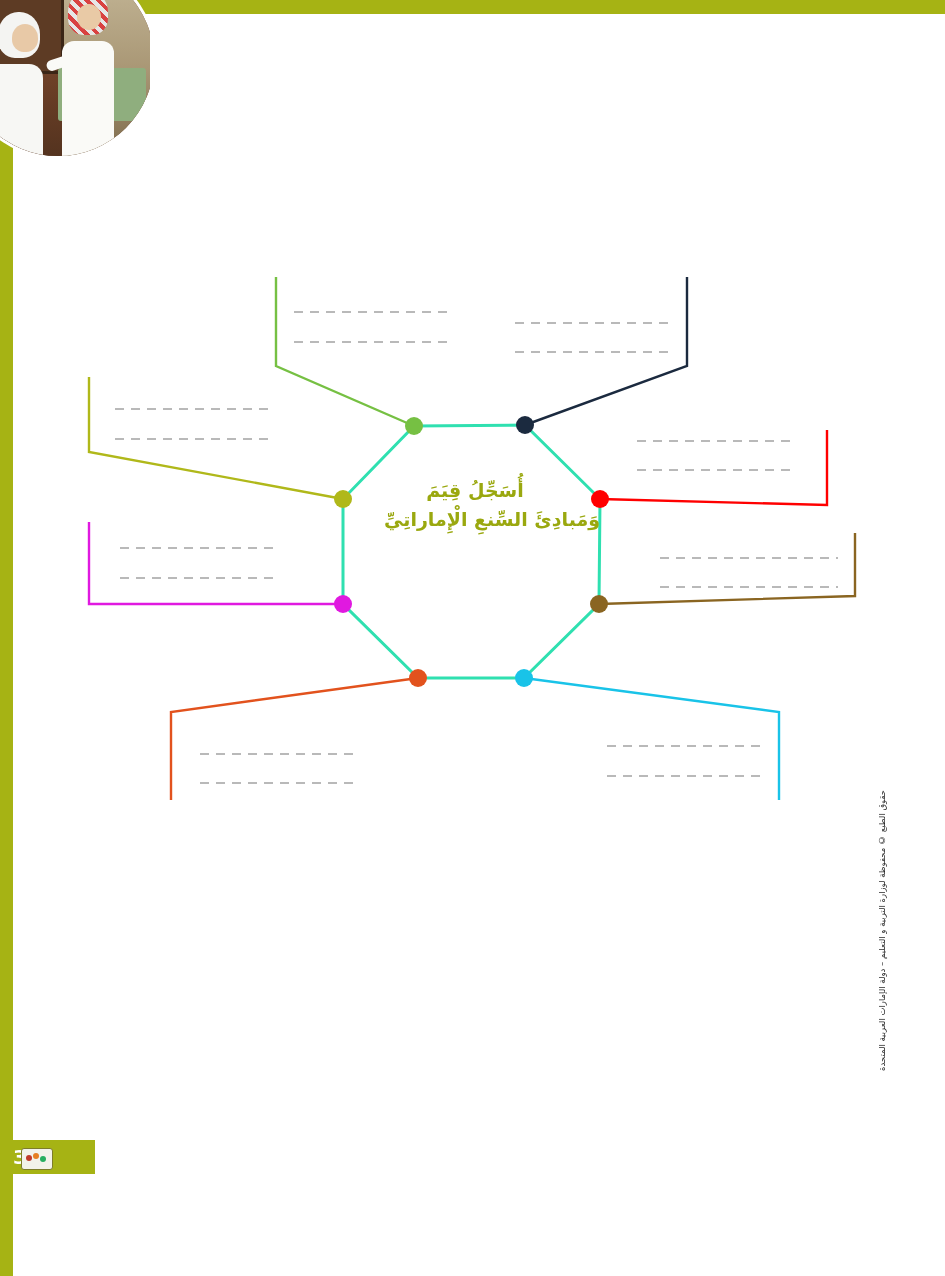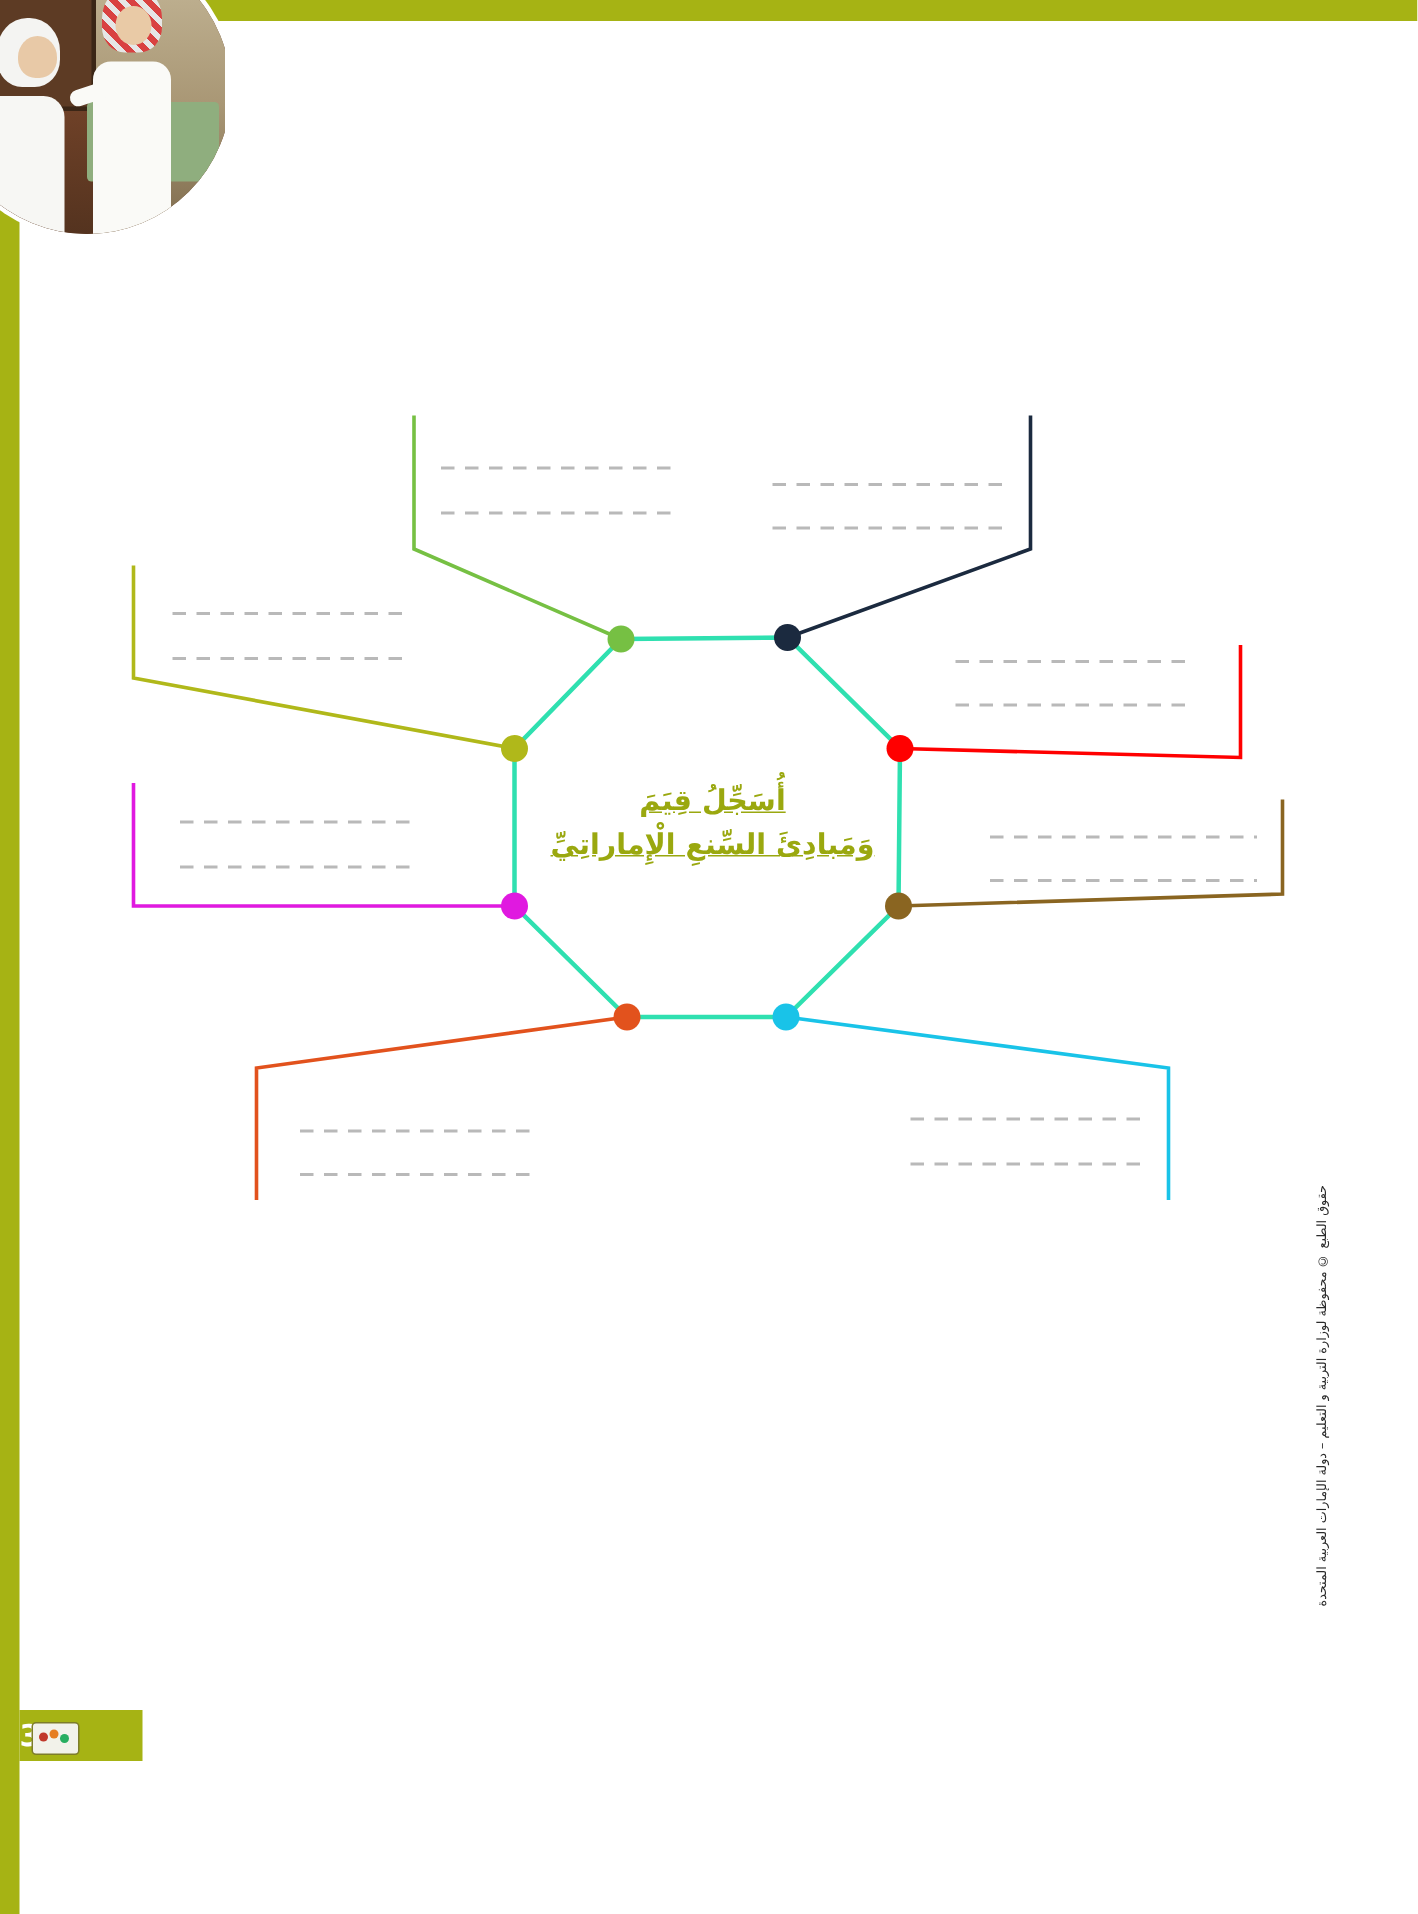--- a/index.html
+++ b/index.html
@@ -118,33 +118,32 @@
     left: 0;
     top: 0;
     width: 945px;
     height: 1276px;
     z-index: 2;
   }
 
   .center-title {
     position: absolute;
     left: 350px;
-    top: 520px;
+    top: 476px;
     width: 250px;
     text-align: center;
     color: #9aa80f;
     font-weight: bold;
     font-size: 19px;
     line-height: 1.55;
     z-index: 4;
     direction: rtl;
     font-family: "DejaVu Sans", "Liberation Sans", sans-serif;
-    text-decoration: underline;
-  }
-  .center-title .l2 { color: #9aa80f; }
+  }
+  .center-title .l2 { color: #9aa80f; text-align: right; }
 
   
   .page-tab {
     position: absolute;
     left: 13px;
     bottom: 102px;
     width: 82px;
     height: 34px;
     background: #a6b314;
     display: flex;

